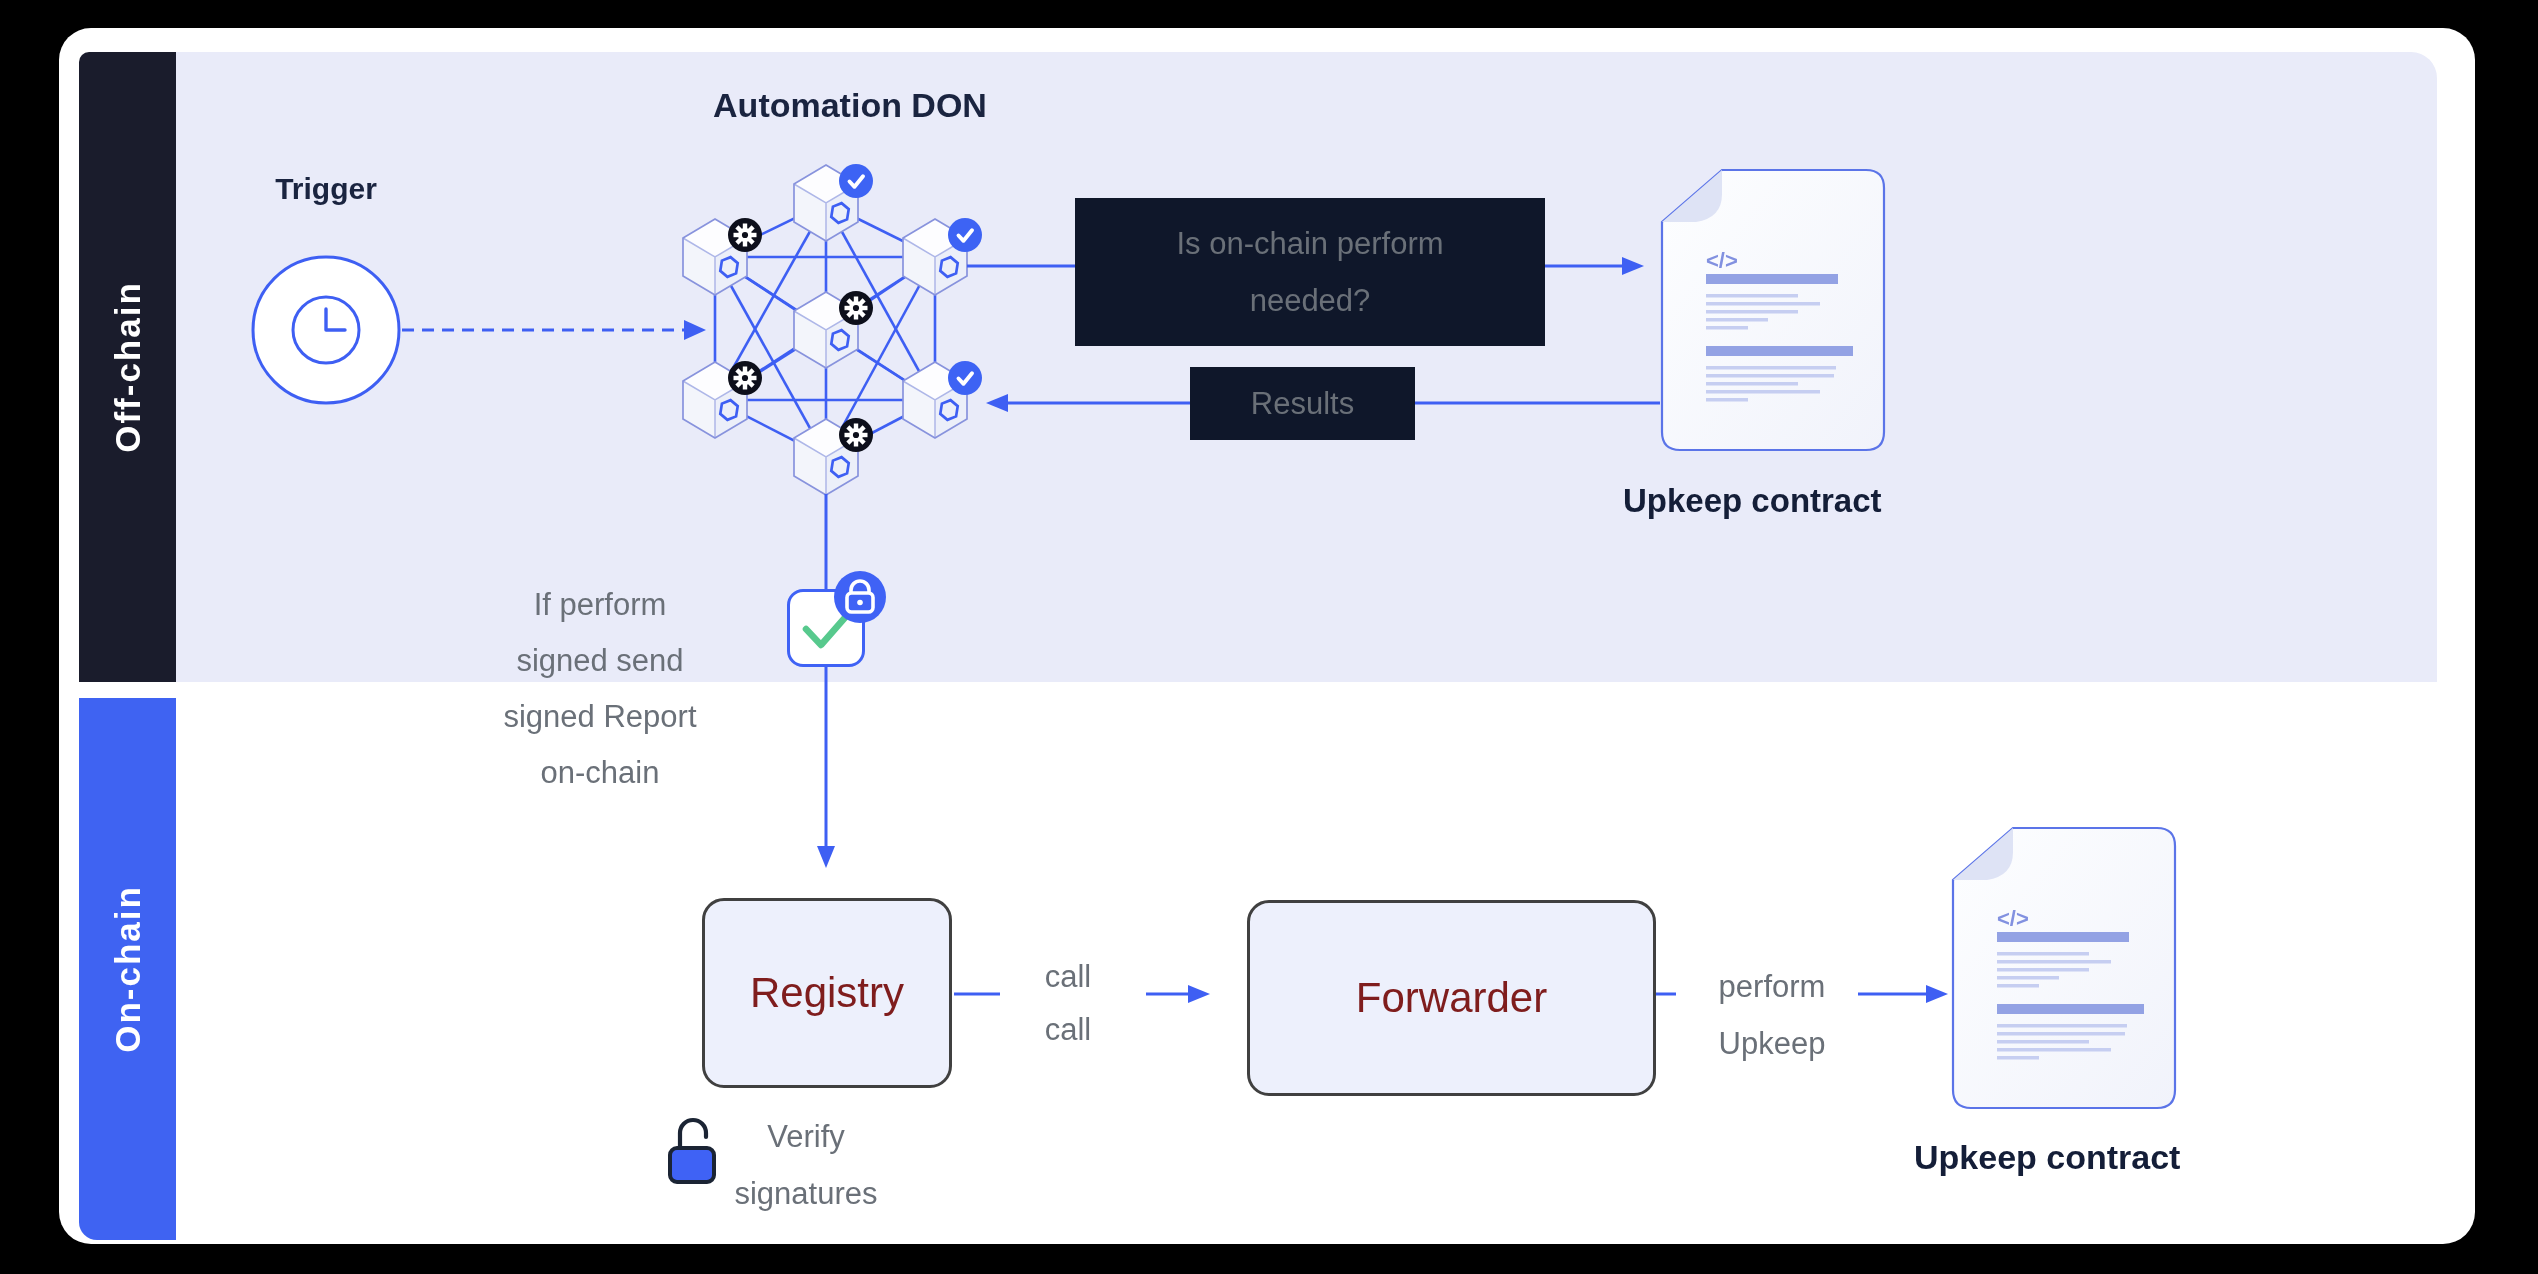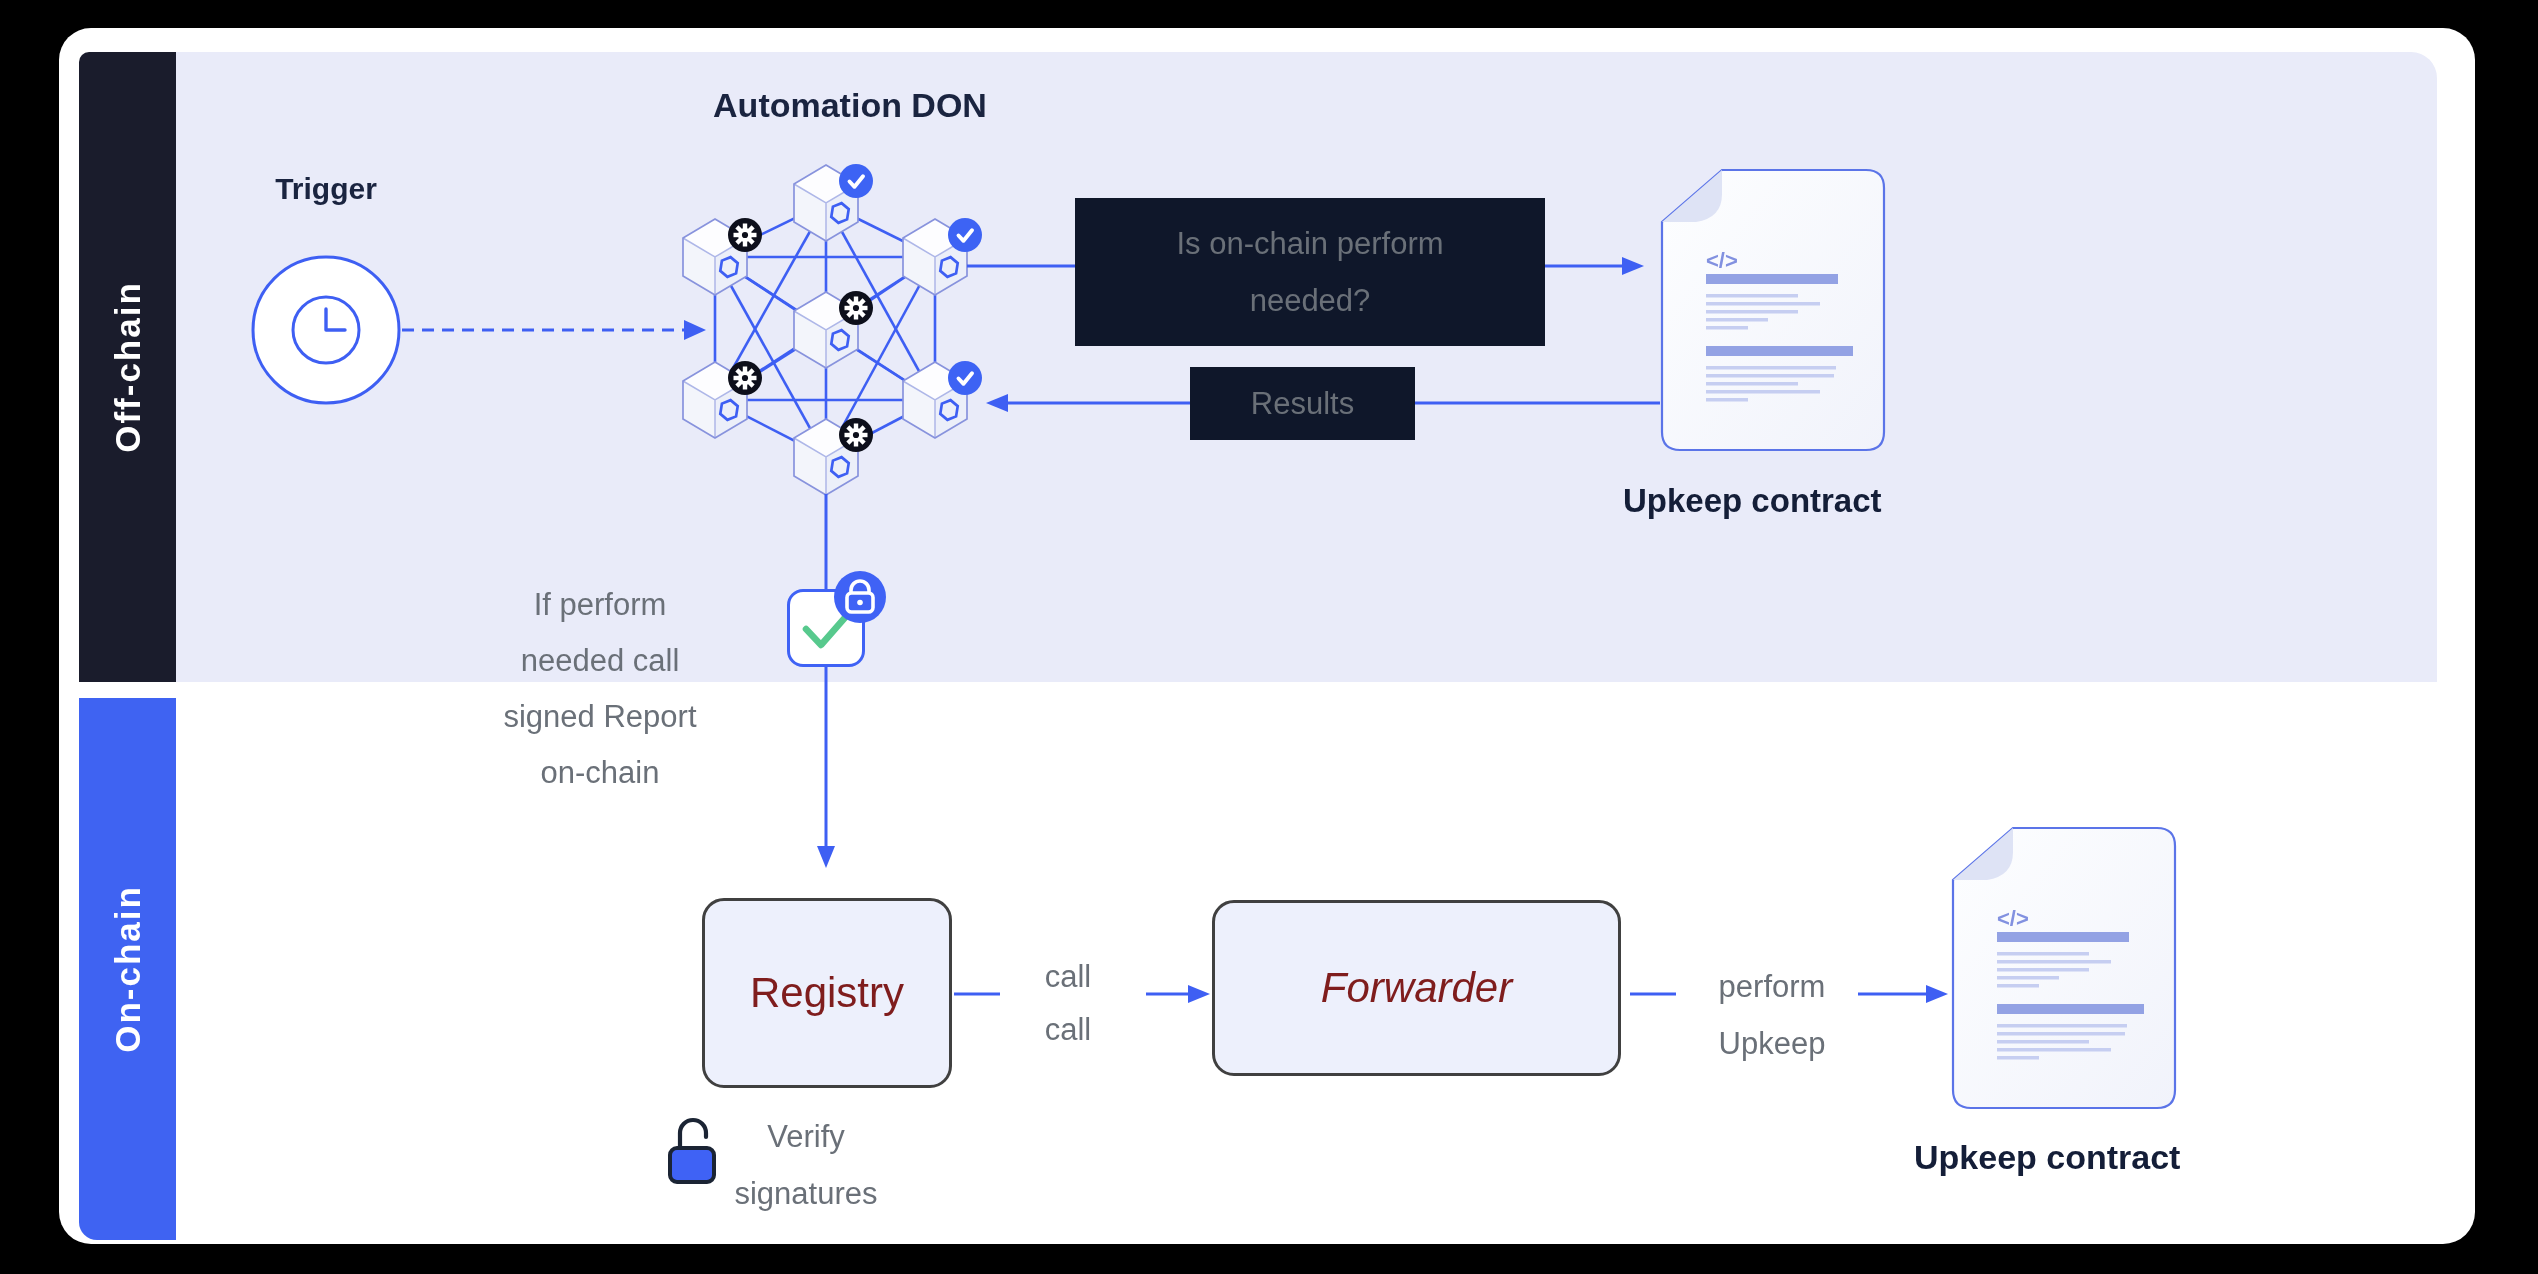--- a/index.html
+++ b/index.html
@@ -195,37 +195,37 @@
     <div class="gray" style="line-height:57px;">Is on-chain perform</div>
     <div class="gray" style="line-height:57px;">needed?</div>
   </div>
 
   <div class="abs z2 label-box" style="left:1190px;top:367px;width:225px;height:73px;">
     <div class="gray">Results</div>
   </div>
 
   <div class="abs z2 gray" style="left:430px;top:577px;width:340px;line-height:56px;">
     <div>If perform</div>
-    <div>needed call</div>
+    <div>signed send</div>
     <div>signed Report</div>
     <div>on-chain</div>
   </div>
 
   <div class="abs z2 report-box" style="left:787px;top:589px;width:78px;height:78px;"></div>
 
   <div class="abs z2 node-box" style="left:702px;top:898px;width:250px;height:190px;">
     <span>Registry</span>
   </div>
 
   <div class="abs z2 gray" style="left:1003px;top:950px;width:130px;line-height:53px;">
     <div>call</div>
     <div>call</div>
   </div>
 
-  <div class="abs z2 node-box" style="left:1212px;top:900px;width:409px;height:176px;font-style:italic;">
+  <div class="abs z2 node-box" style="left:1247px;top:900px;width:409px;height:196px;">
     <span>Forwarder</span>
   </div>
 
   <div class="abs z2 gray" style="left:1687px;top:958px;width:170px;line-height:57px;">
     <div>perform</div>
     <div>Upkeep</div>
   </div>
 
   <div class="abs z2 gray" style="left:706px;top:1108px;width:200px;line-height:57px;text-align:center;">
     <div>Verify</div>

